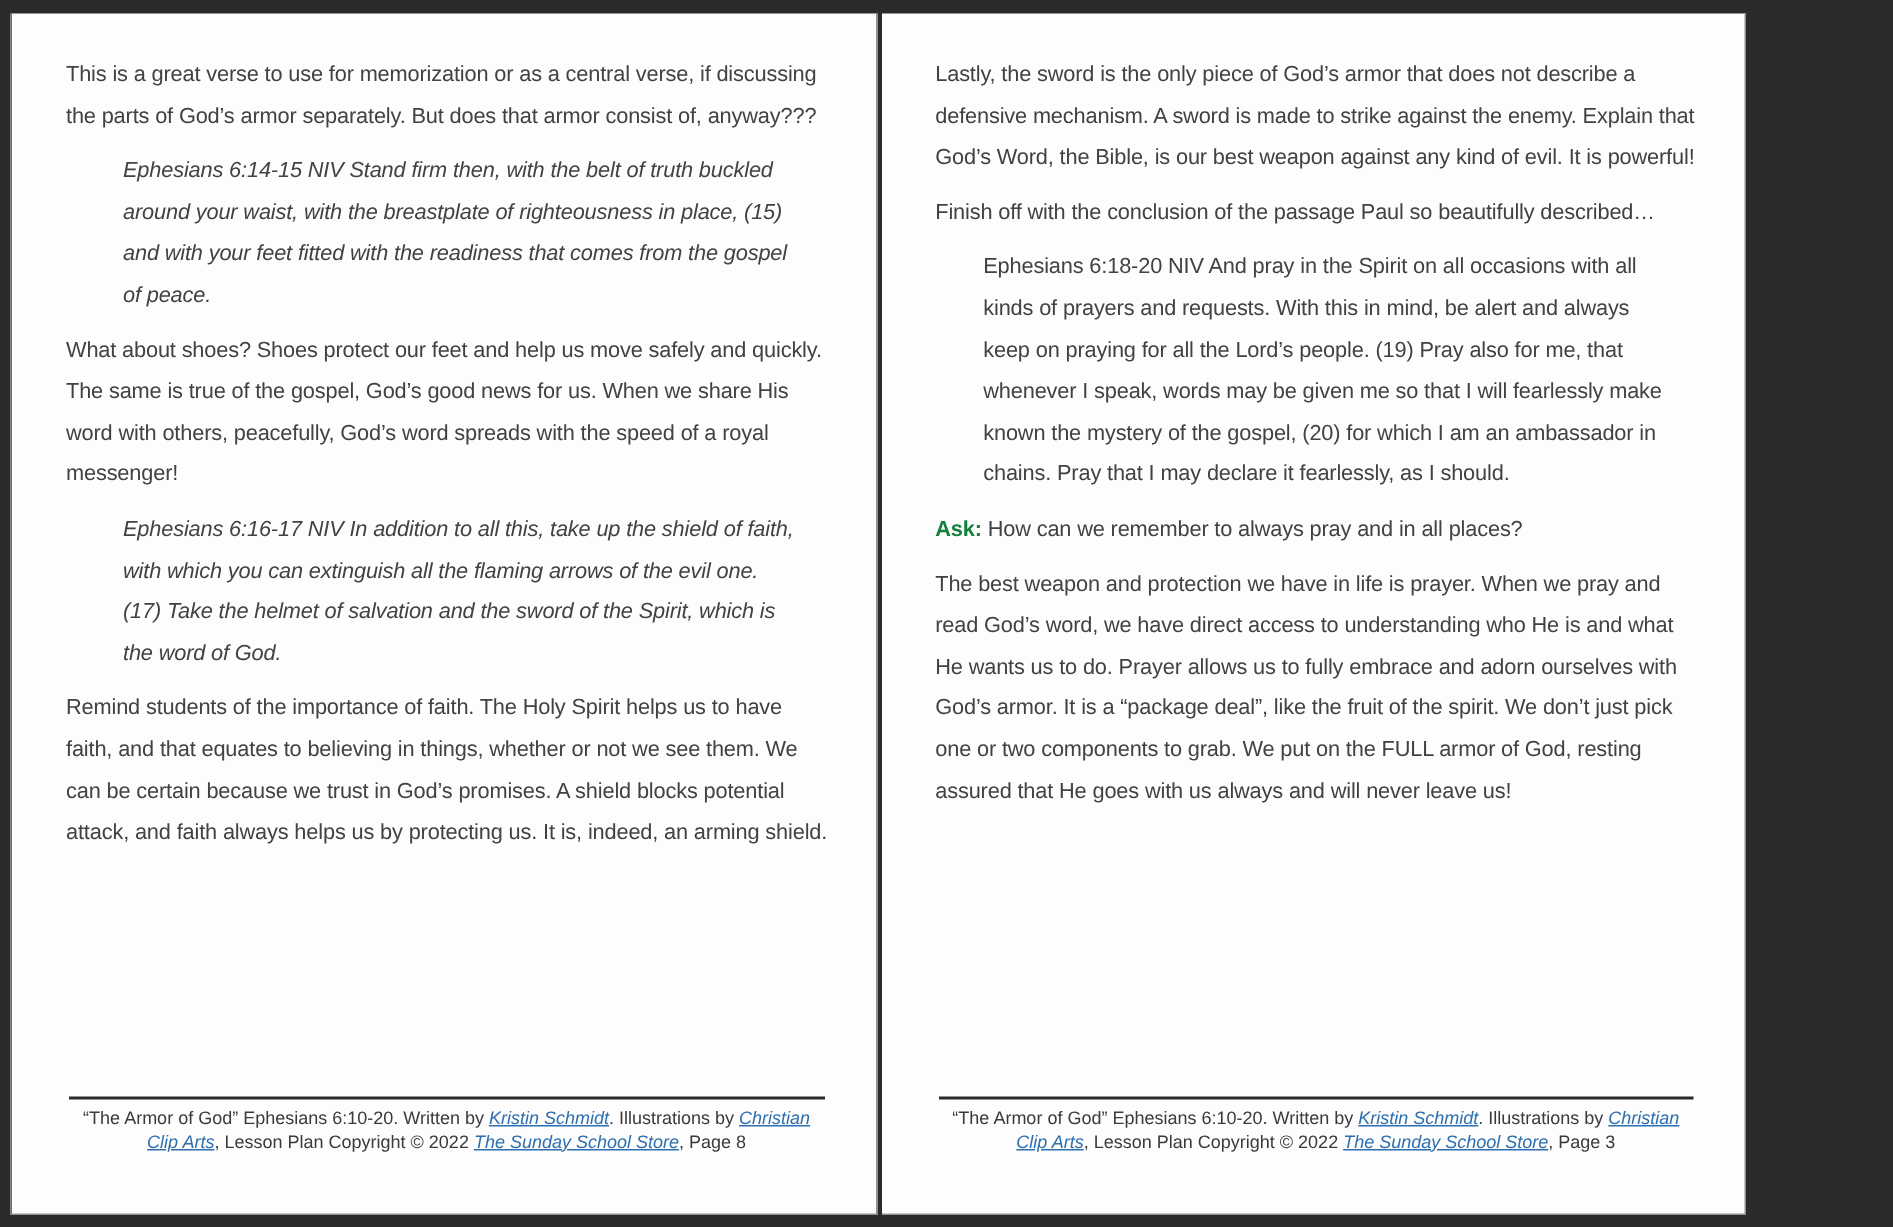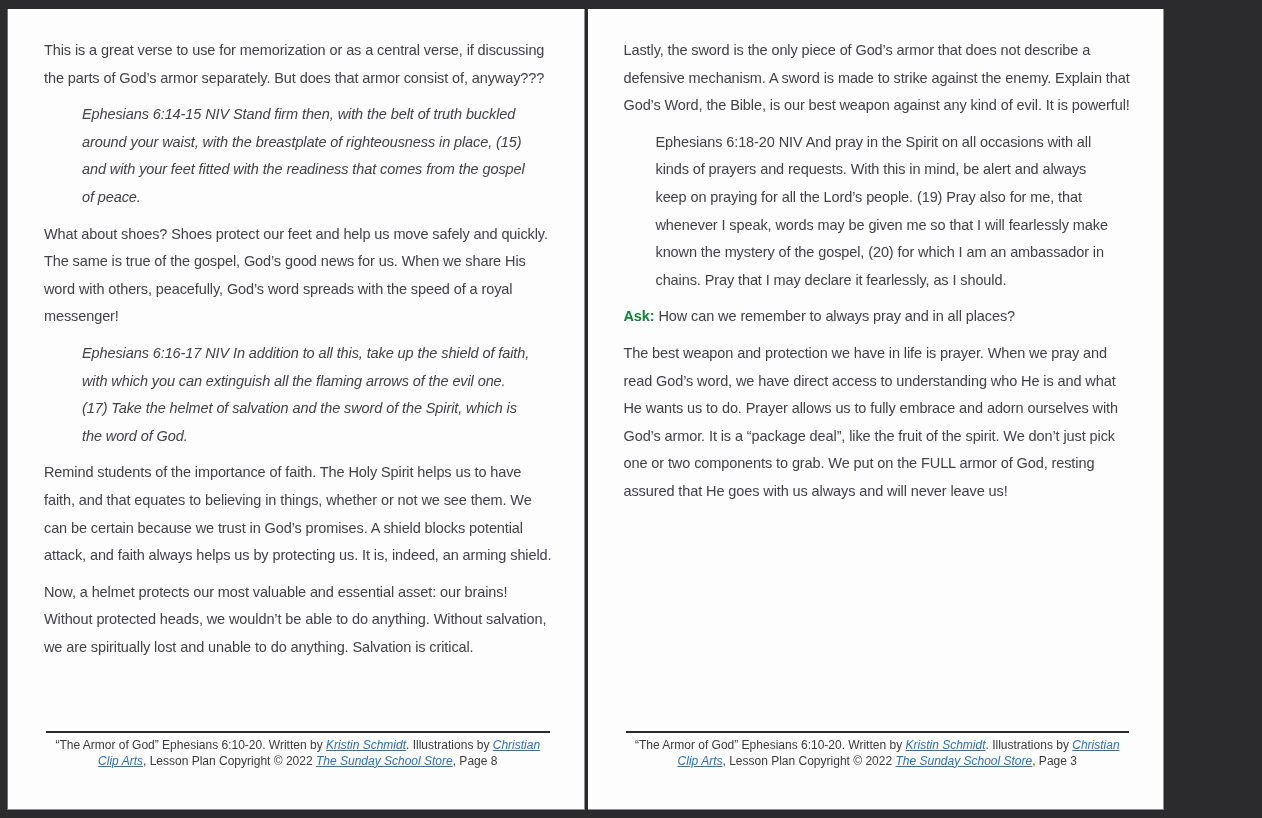--- a/index.html
+++ b/index.html
@@ -66,30 +66,30 @@
 <body>
 
 <div class="spread">
 
   <div class="page left">
     <p class="para">This is a great verse to use for memorization or as a central verse, if discussing the parts of God’s armor separately. But does that armor consist of, anyway???</p>
     <p class="quote italic">Ephesians 6:14-15 NIV  Stand firm then, with the belt of truth buckled around your waist, with the breastplate of righteousness in place,  (15)  and with your feet fitted with the readiness that comes from the gospel of peace.</p>
     <p class="para">What about shoes? Shoes protect our feet and help us move safely and quickly. The same is true of the gospel, God’s good news for us. When we share His word with others, peacefully, God’s word spreads with the speed of a royal messenger!</p>
     <p class="quote italic">Ephesians 6:16-17 NIV  In addition to all this, take up the shield of faith, with which you can extinguish all the flaming arrows of the evil one.  (17)  Take the helmet of salvation and the sword of the Spirit, which is the word of God.</p>
     <p class="para">Remind students of the importance of faith. The Holy Spirit helps us to have faith, and that equates to believing in things, whether or not we see them. We can be certain because we trust in God’s promises. A shield blocks potential attack, and faith always helps us by protecting us. It is, indeed, an arming shield.</p>
-    <p class="para">Now, a helmet protects our most valuable and essential asset: our brains! Without protected heads, we wouldn’t be able to do anything. Without salvation, we are spiritually lost and unable to do anything. Salvation is critical.</p>
 
     <div class="footer">
       <hr class="frule">
       <p class="ftext"><span>“The Armor of God” Ephesians 6:10-20. Written by </span><a href="#">Kristin Schmidt</a><span>. Illustrations by </span><a href="#">Christian Clip Arts</a><span>, Lesson Plan Copyright © 2022 </span><a href="#">The Sunday School Store</a><span>, Page 8</span></p>
     </div>
   </div>
 
   <div class="page right">
     <p class="para">Lastly, the sword is the only piece of God’s armor that does not describe a defensive mechanism. A sword is made to strike against the enemy. Explain that God’s Word, the Bible, is our best weapon against any kind of evil. It is powerful!</p>
+    <p class="para">Finish off with the conclusion of the passage Paul so beautifully described…</p>
     <p class="quote" style="padding-left:32px">Ephesians 6:18-20 NIV  And pray in the Spirit on all occasions with all kinds of prayers and requests. With this in mind, be alert and always keep on praying for all the Lord’s people.  (19)  Pray also for me, that whenever I speak, words may be given me so that I will fearlessly make known the mystery of the gospel,  (20)  for which I am an ambassador in chains. Pray that I may declare it fearlessly, as I should.</p>
     <p class="para"><span class="lead">Ask:</span> <span>How can we remember to always pray and in all places?</span></p>
     <p class="para">The best weapon and protection we have in life is prayer. When we pray and read God’s word, we have direct access to understanding who He is and what He wants us to do. Prayer allows us to fully embrace and adorn ourselves with God’s armor. It is a “package deal”, like the fruit of the spirit. We don’t just pick one or two components to grab. We put on the FULL armor of God, resting assured that He goes with us always and will never leave us!</p>
 
     <div class="footer">
       <hr class="frule">
       <p class="ftext"><span>“The Armor of God” Ephesians 6:10-20. Written by </span><a href="#">Kristin Schmidt</a><span>. Illustrations by </span><a href="#">Christian Clip Arts</a><span>, Lesson Plan Copyright © 2022 </span><a href="#">The Sunday School Store</a><span>, Page 3</span></p>
     </div>
   </div>
 

